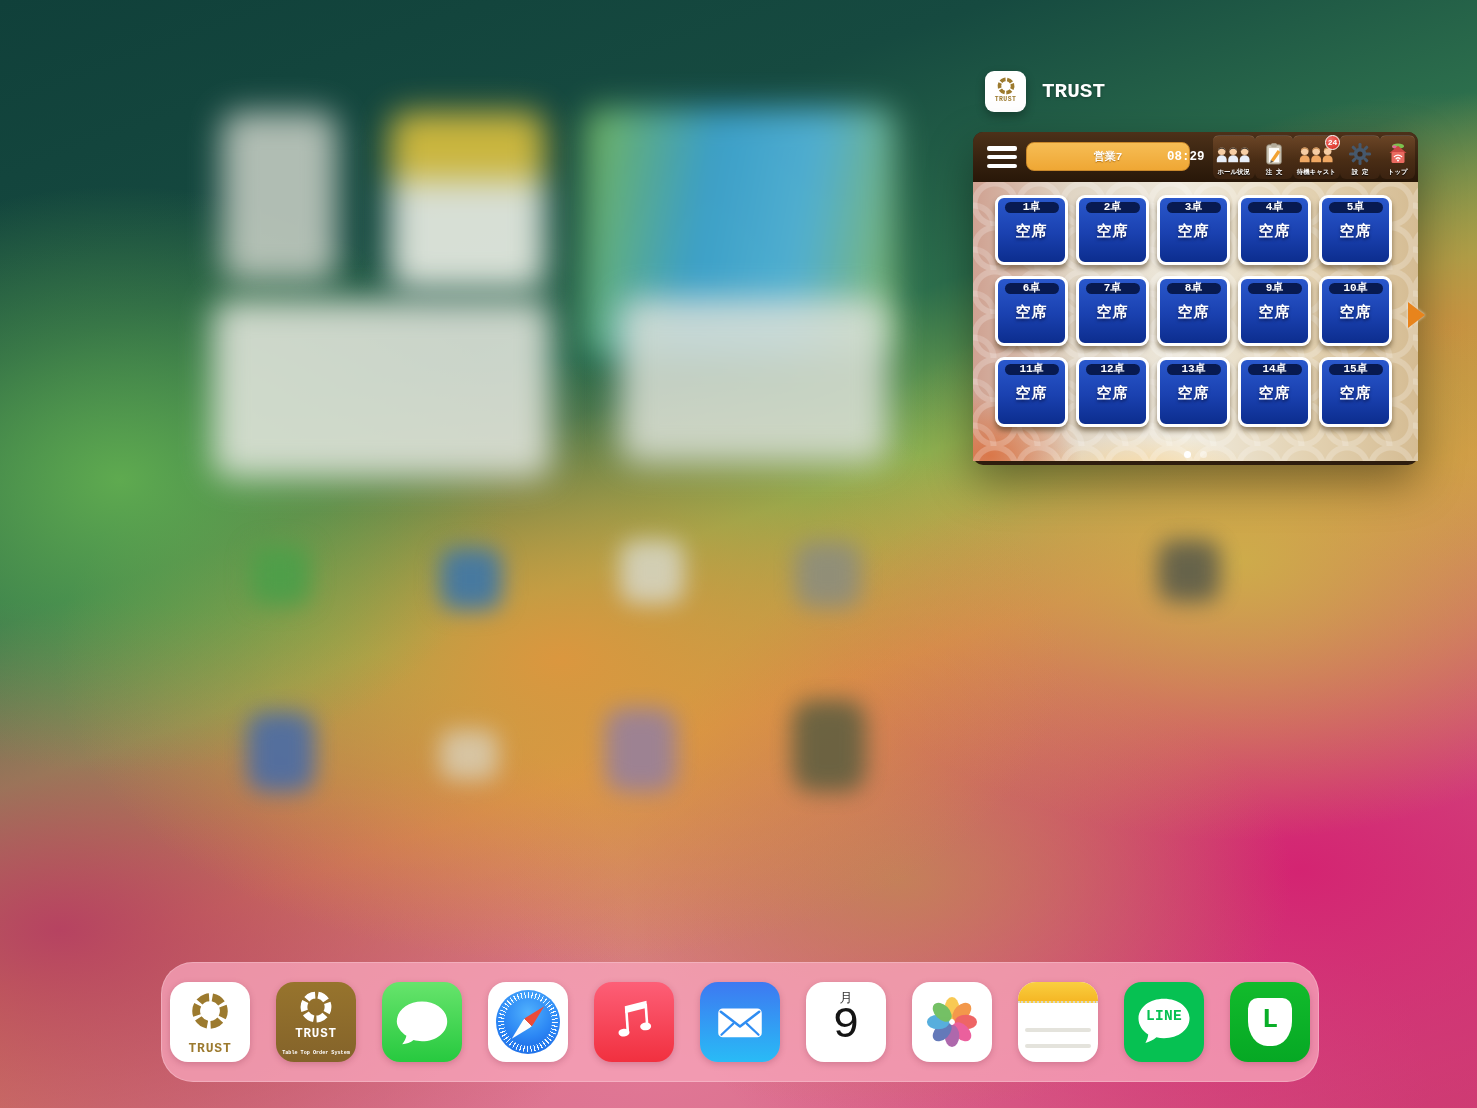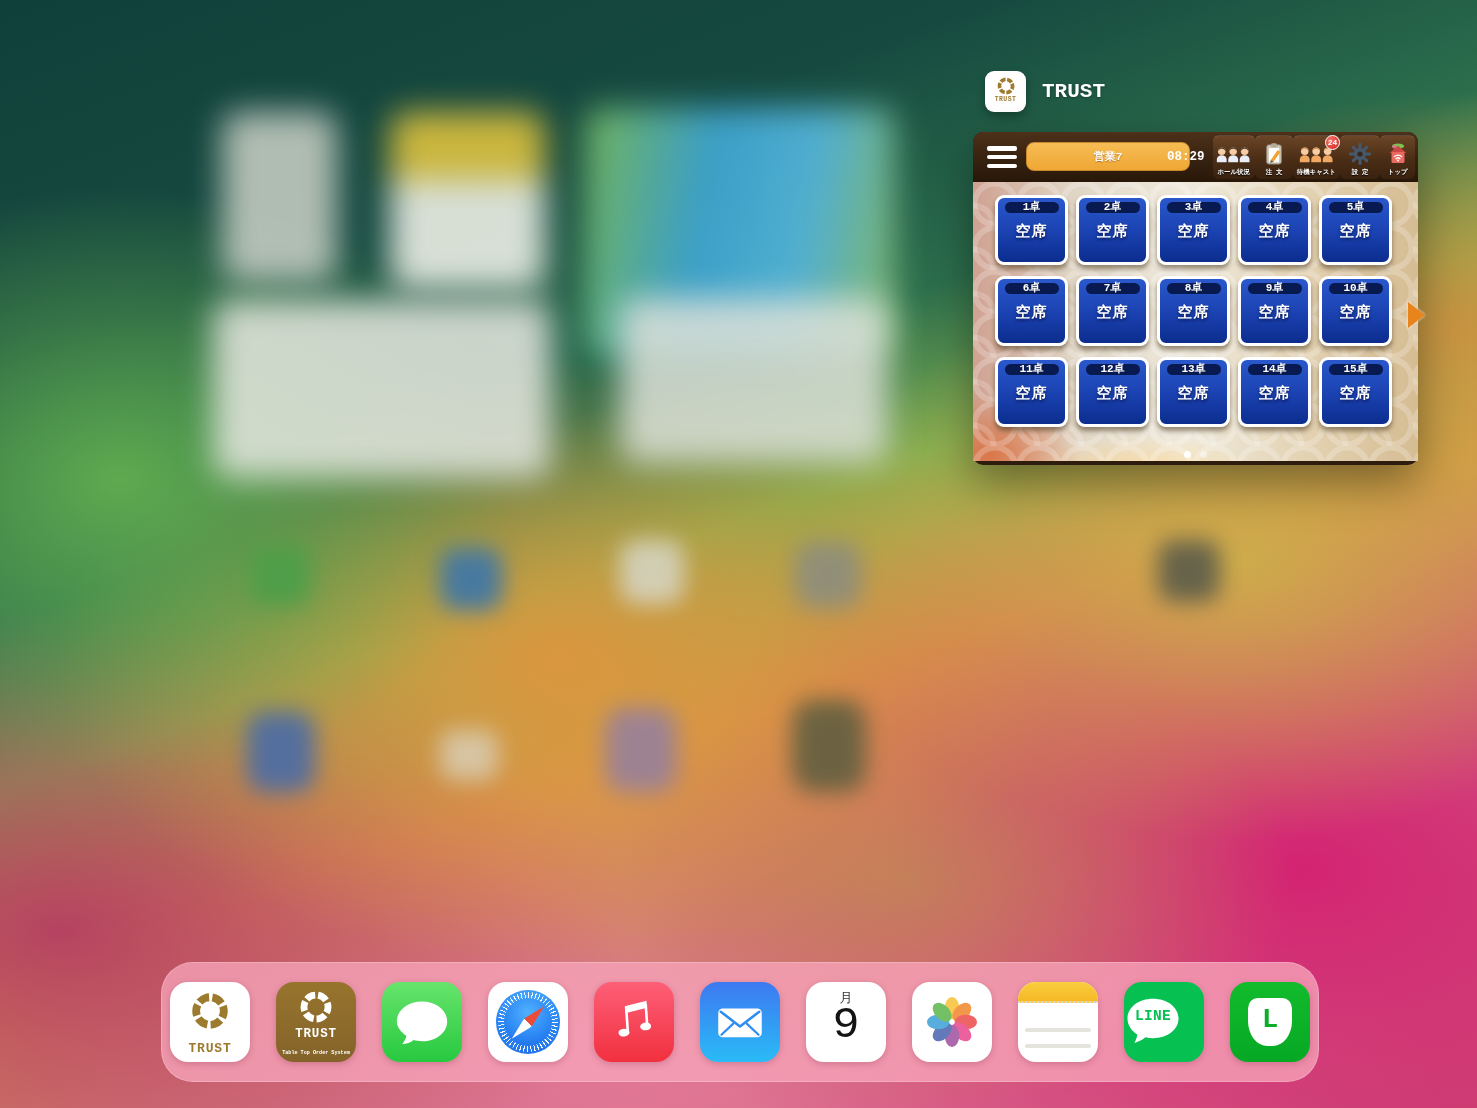--- a/index.html
+++ b/index.html
@@ -127,21 +127,21 @@
   }
   .di-music{background:linear-gradient(180deg,#fd5f77 0%,#f1303f 100%);display:flex;align-items:center;justify-content:center;}
   .di-mail{background:linear-gradient(180deg,#3d79f1 0%,#29bbf6 100%);display:flex;align-items:center;justify-content:center;}
   .di-cal{background:#fff;}
   .cal-weekday{position:absolute;left:0;right:0;top:7px;text-align:center;font-size:13px;color:#333;}
   .cal-day{position:absolute;left:0;right:0;top:18px;text-align:center;font-size:45px;font-weight:300;color:#141414;}
   .di-photos{background:#fff;display:flex;align-items:center;justify-content:center;}
   .di-notes{background:#fff;}
   .notes-band{position:absolute;left:0;right:0;top:0;height:21px;background:linear-gradient(180deg,#f9cf40,#f5b725);border-bottom:2px dotted #ddd8ca;}
   .notes-line{position:absolute;left:7px;right:7px;height:3.5px;background:#e4e3dc;border-radius:2px;}
-  .di-line{background:#06c152;display:flex;align-items:center;justify-content:flex-start;}
+  .di-line{background:#06c152;display:flex;align-items:center;justify-content:center;}
   .line-bubble{position:relative;width:58px;height:56px;}
   .line-word{position:absolute;left:0;top:14px;width:58px;text-align:center;font-size:14.5px;font-weight:bold;color:#06c152;letter-spacing:.3px;}
   .di-lineL{background:linear-gradient(180deg,#12bb2c,#06a824);display:flex;align-items:center;justify-content:center;}
   .lshield{position:relative;width:44px;height:48px;background:#fff;border-radius:22% 22% 44% 44%/22% 22% 52% 52%;display:flex;align-items:center;justify-content:center;}
   .lshield span{font-size:27px;font-weight:bold;color:#0aae28;margin-top:-4px;}
 </style>
 </head>
 <body>
 
 <div id="screen">

